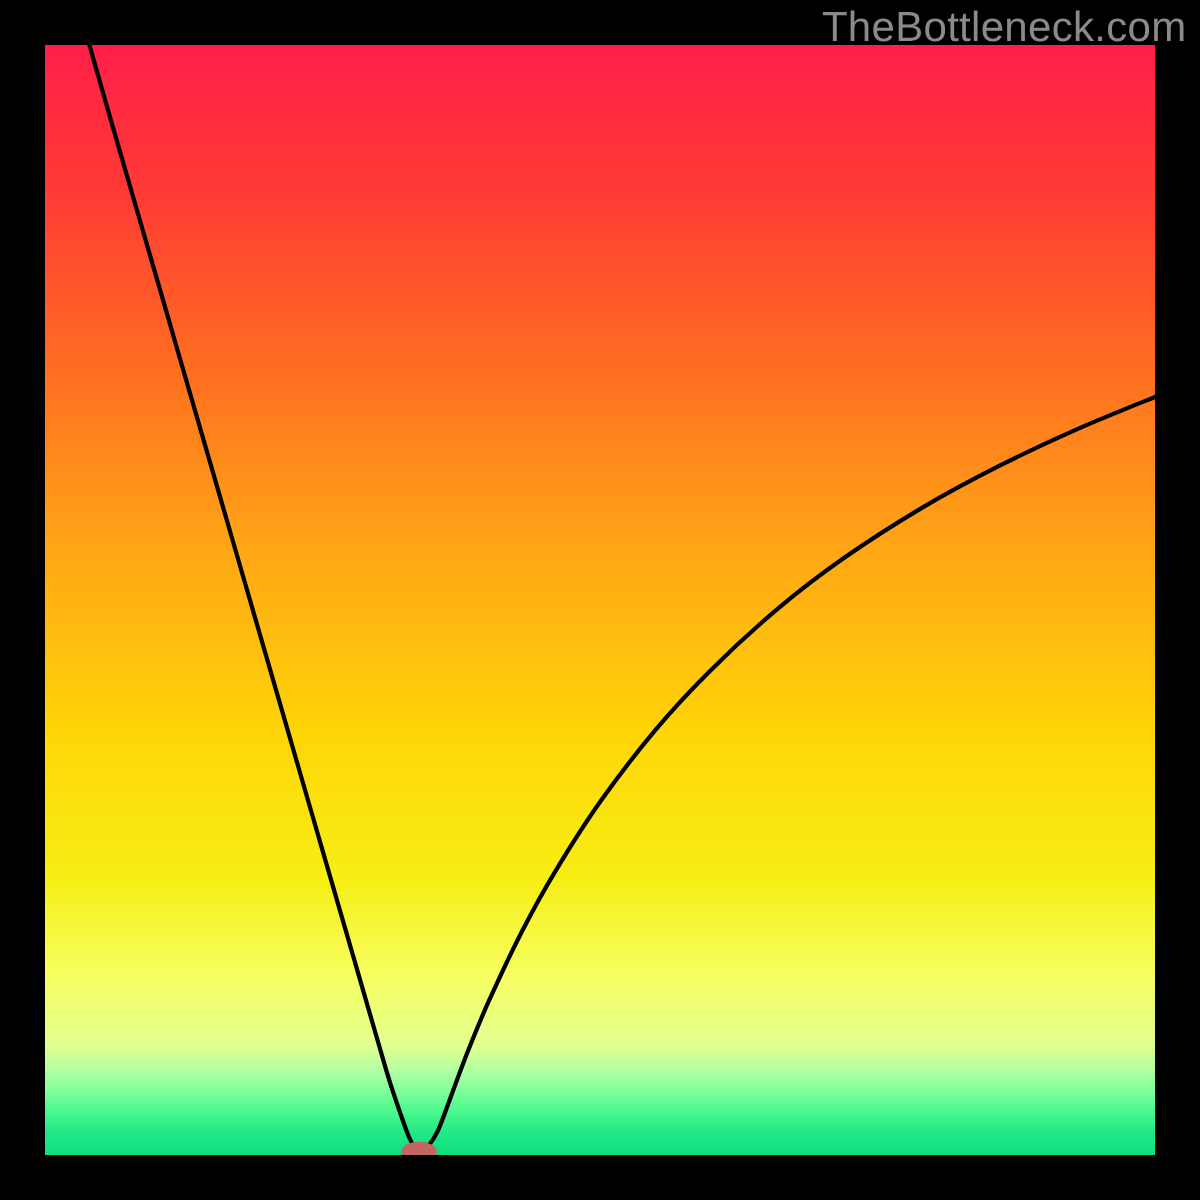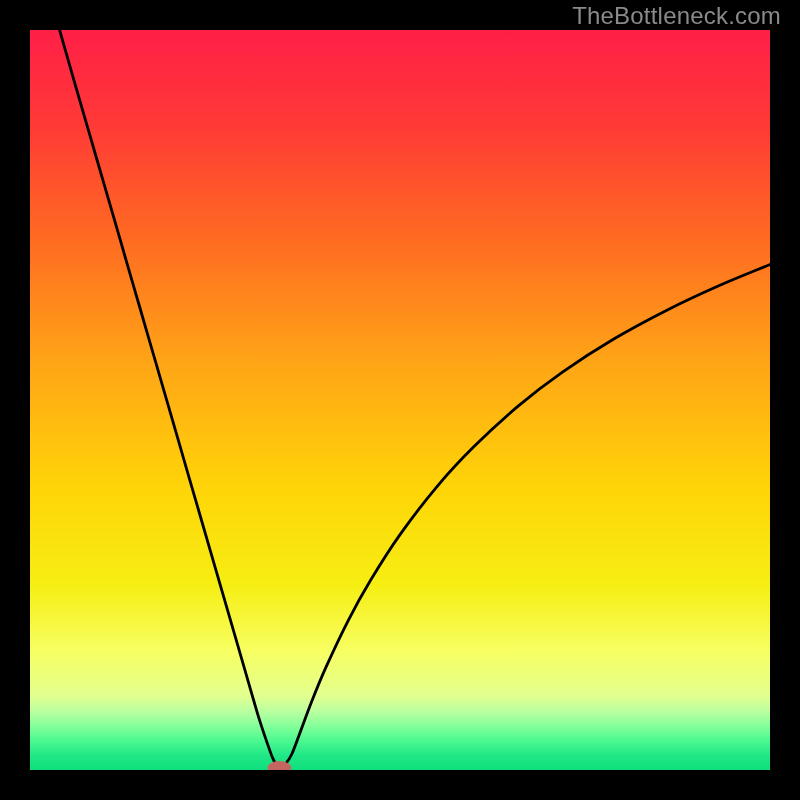--- a/index.html
+++ b/index.html
@@ -13,23 +13,23 @@
   }
   .frame {
     position: relative;
     width: 800px;
     height: 800px;
     background: #000;
   }
   .watermark {
     position: absolute;
     top: 2px;
-    right: 19px;
+    right: 9px;
     color: #8a8a8a;
-    font-size: 24px;
+    font-size: 28px;
     font-weight: 400;
     letter-spacing: 0.2px;
     z-index: 10;
   }
   .plot {
     position: absolute;
     left: 30px;
     top: 30px;
     width: 740px;
     height: 740px;

